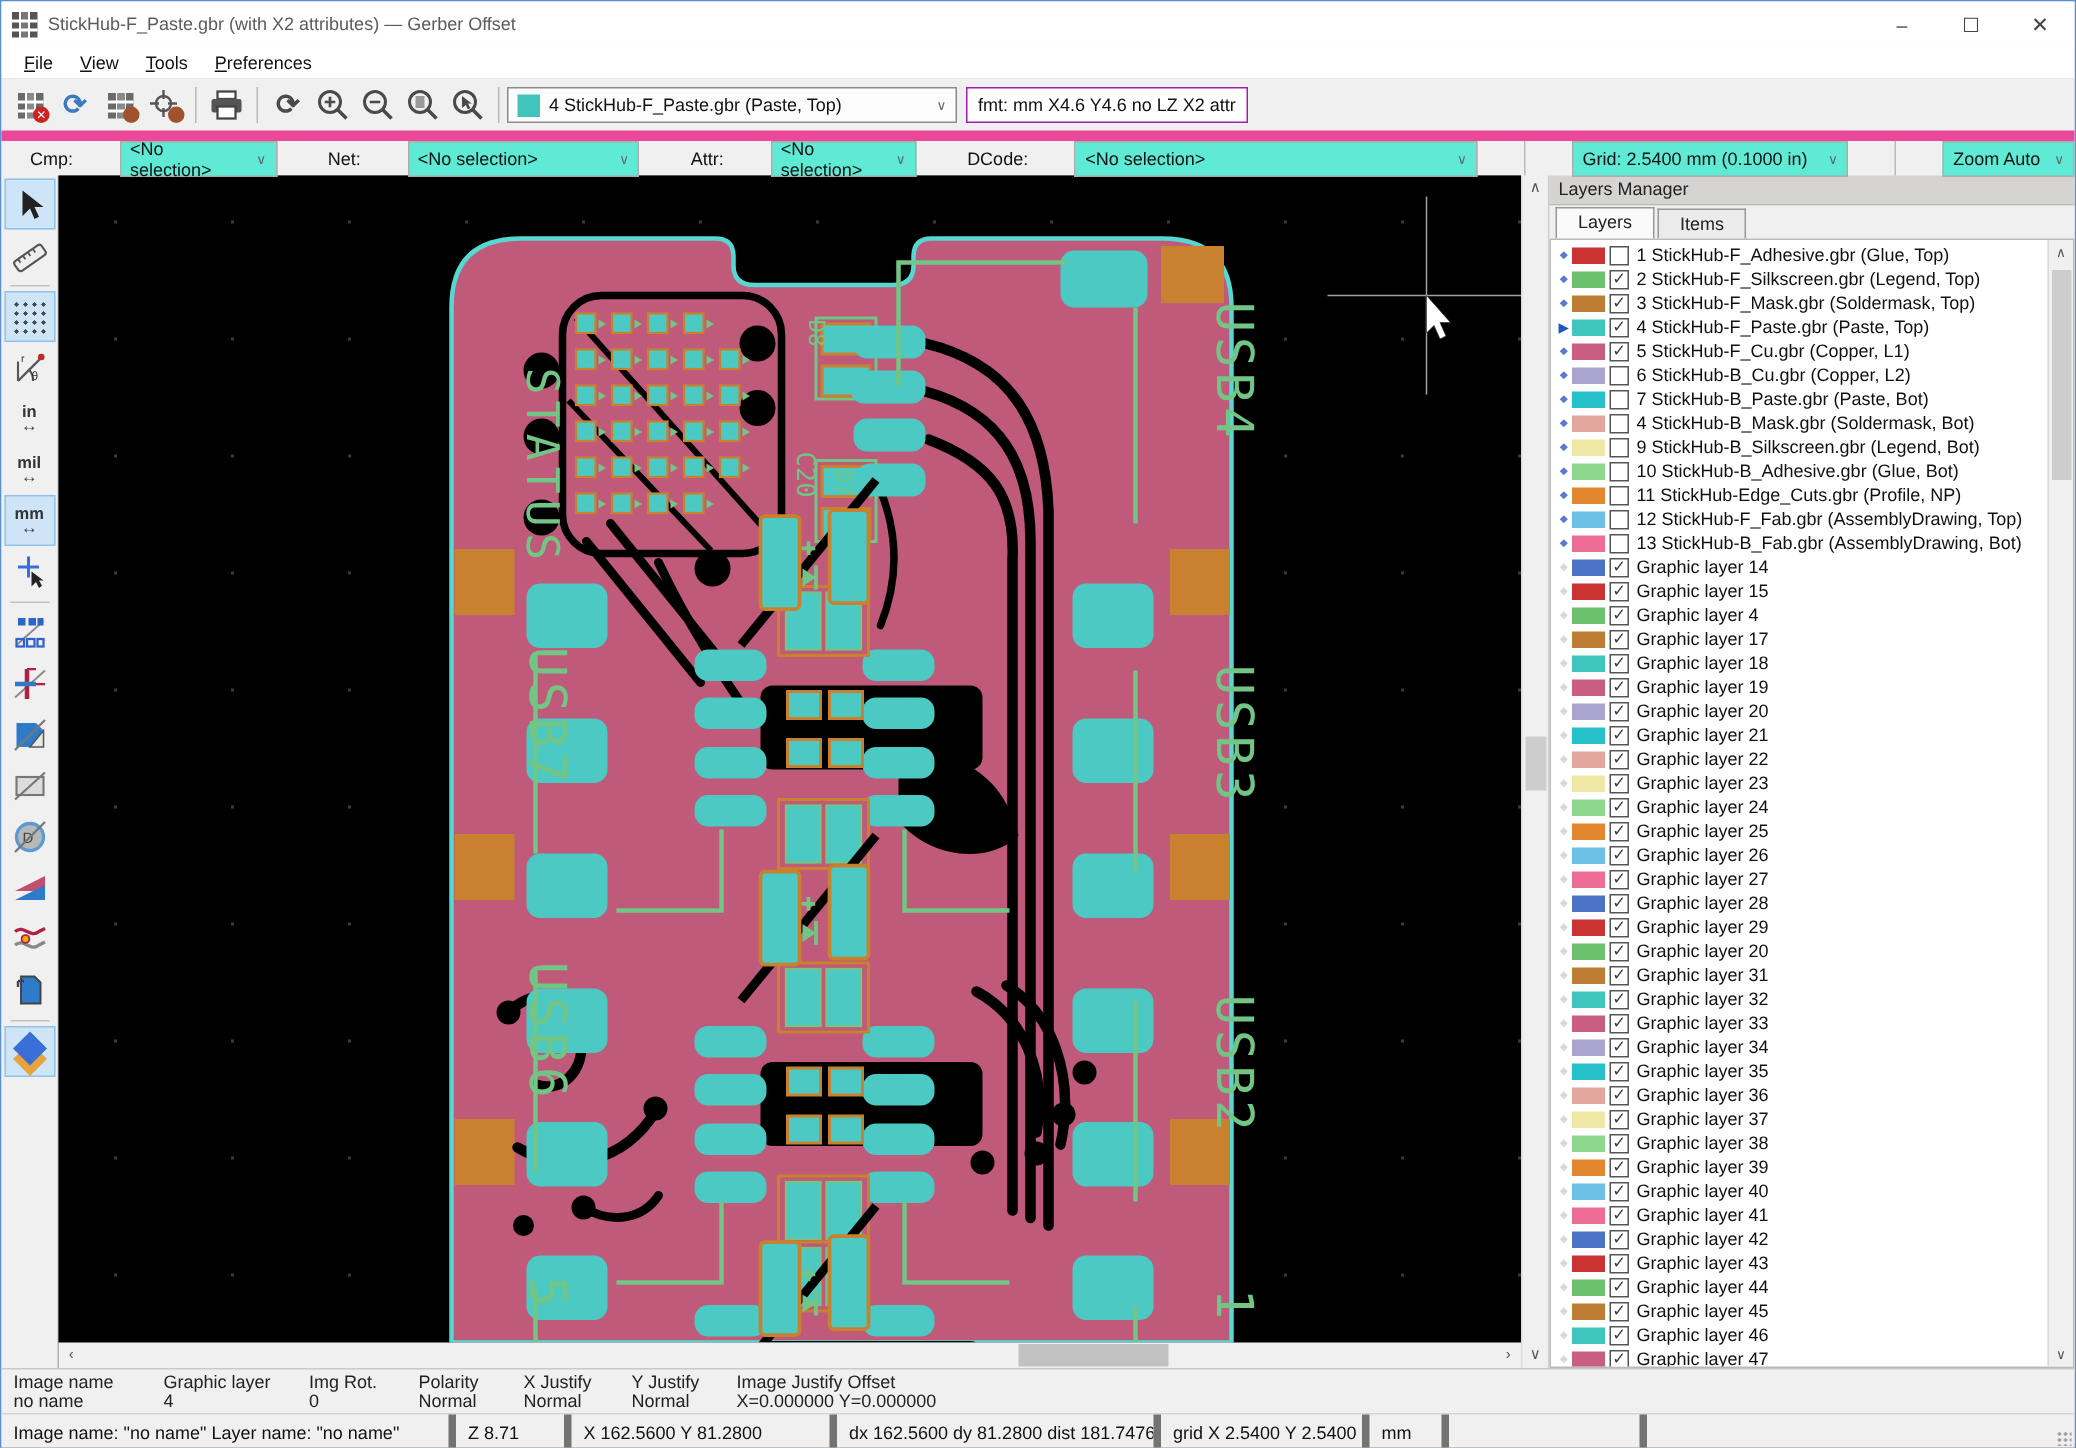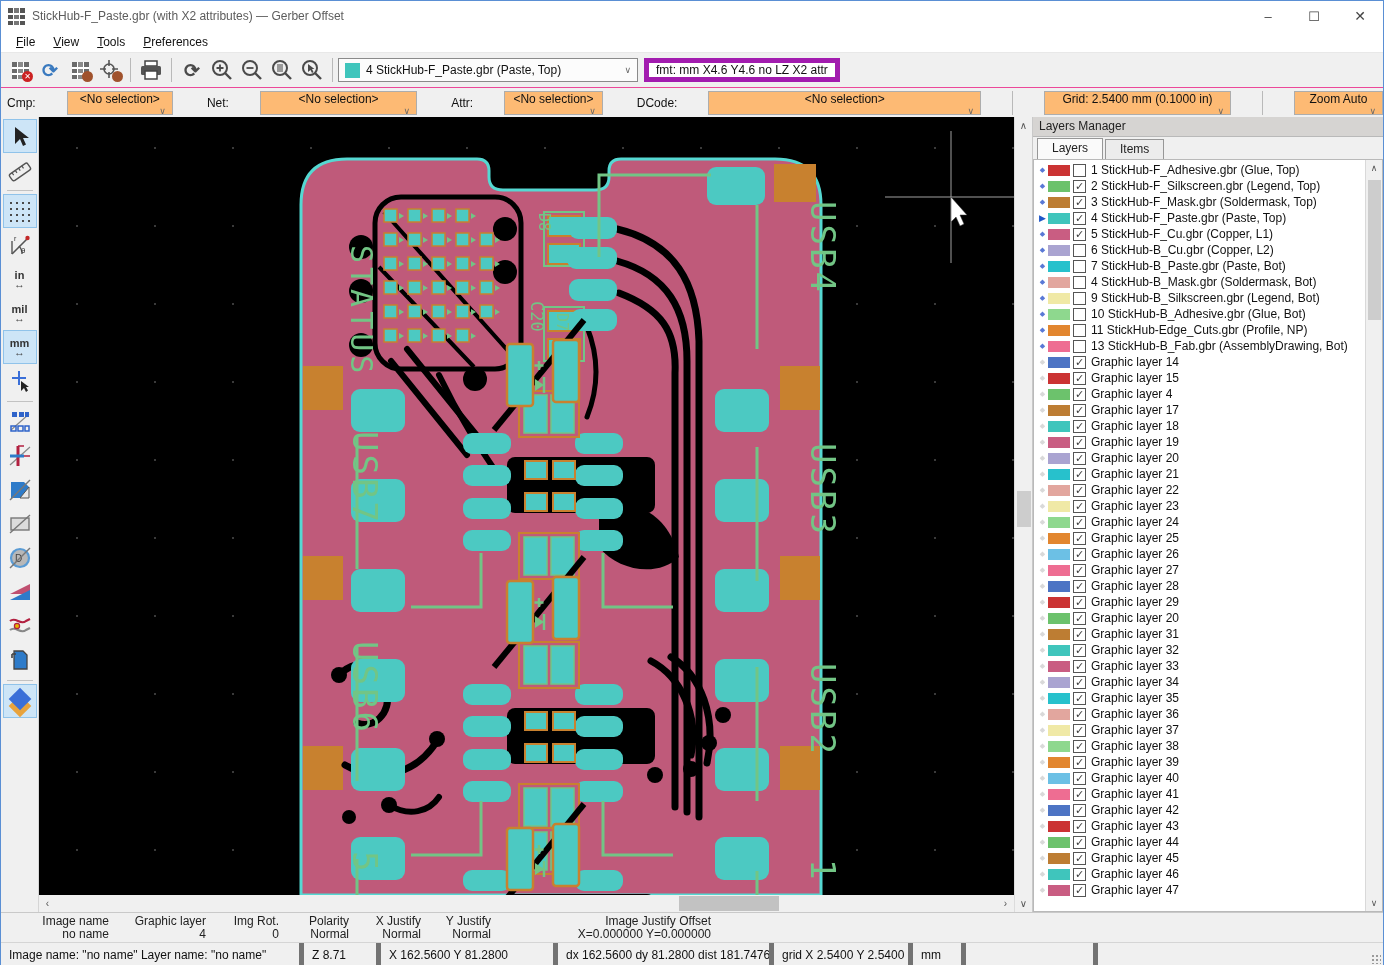--- a/index.html
+++ b/index.html
@@ -18,36 +18,36 @@
   .win-btn { width:46px; height:30px; display:flex; align-items:center; justify-content:center; color:#444; font-size:13px; }
   .win-btn.close { font-size:14px; }
 
   
   .menubar { height:22px; background:#fff; display:flex; align-items:center; padding-left:6px; flex:none; border-bottom:1px solid #e8e8e8; }
   .menu-item { padding:2px 9px; display:inline-block; }
   .menu-item::first-letter { text-decoration:underline; }
 
   
   .toolbar1 { height:34px; background:#f0f0f0; display:flex; align-items:center; padding-left:4px; flex:none; }
-  .toolbar2 { height:30px; background:#f0f0f0; display:flex; align-items:center; padding-left:6px; flex:none; border-top:1px solid #ec4899;gap:26px; }
+  .toolbar2 { height:30px; background:#f0f0f0; display:flex; align-items:center; padding-left:19px; flex:none; border-top:7px solid #ec4899;gap:26px; }
   .tbtn { width:30px; height:28px; display:flex; align-items:center; justify-content:center; position:relative; flex:none; }
   .tsep { width:1px; height:24px; background:#b9b9b9; margin:0 5px; flex:none; }
   .badge { position:absolute; right:2px; bottom:2px; width:11px; height:11px; border-radius:50%; font-size:8px; line-height:11px; text-align:center; color:#fff; }
   .badge.red { background:#cc2222; }
   .badge.brown { background:#a0522d; }
   .gridsheet { width:17px; height:17px; background:
       linear-gradient(90deg,#6a6a6a 0 5px,#fff 5px 6px,#8a8a8a 6px 11px,#fff 11px 12px,#6a6a6a 12px 17px); position:relative; }
   .gridsheet:after{content:"";position:absolute;left:0;top:5px;width:17px;height:2px;background:#fff;box-shadow:0 6px 0 #fff;}
   .reload-glyph { color:#3a7abf; font-size:19px; font-weight:bold; }
   .refresh-glyph { color:#4a4a4a; font-size:19px; font-weight:bold; }
   .combo { height:24px; background:#fcfcfc; border:1px solid #8a8a8a; display:flex; align-items:center; padding:0 6px; position:relative; }
   .combo .chev { margin-left:auto; color:#666; font-size:9px; padding-left:8px; }
-  .combo.flat { background:#fdba74; border:1px solid #adadad;flex-direction:column; }
+  .combo.flat { background:#5eead4; border:1px solid #adadad; }
   .swatch-sm { width:15px; height:15px; margin-right:6px; flex:none; }
-  .fmtbox { height:24px; background:#fff; border:5px solid #a21caf; display:flex; align-items:center; padding:0 7px; margin-left:6px; }
+  .fmtbox { height:24px; background:#fff; border:1px solid #a21caf; display:flex; align-items:center; padding:0 7px; margin-left:6px; }
   .lbl { margin:0 5px 0 8px; }
 
   
   .main { height:795px; display:flex; flex:none; }
   .left-toolbar { width:38px; background:#f0f0f0; border-right:1px solid #d5d5d5; display:flex; flex-direction:column; align-items:center; padding-top:2px; flex:none; }
   .ltbtn { width:34px; height:34px; display:flex; flex-direction:column; align-items:center; justify-content:center; border:1px solid transparent; flex:none; position:relative; }
   .ltbtn.active { background:#cde5f7; border:1px solid #90c3ea; }
   .ltsep { width:26px; height:1px; background:#c2c2c2; margin:3px 0; flex:none; }
   .unit-label { font-size:11px; font-weight:bold; color:#333; line-height:10px; }
   .unit-arrow { font-size:11px; color:#444; line-height:9px; }
@@ -79,21 +79,21 @@
   .lmark.current { color:#1e56c8; font-size:9px; }
   .lswatch { width:22px; height:11px; margin-right:3px; flex:none; }
   .lcheck { width:13px; height:13px; border:1px solid #555; background:#fff; margin-right:5px; font-size:11px; line-height:11px; text-align:center; color:#3c3c3c; flex:none; }
   .llabel { white-space:nowrap; }
   .lm-scroll { position:absolute; right:0; top:0; bottom:0; width:17px; background:#f0f0f0; border-left:1px solid #d9d9d9; display:flex; flex-direction:column; }
   .lm-scroll .arrow { height:16px; text-align:center; line-height:16px; color:#555; font-size:9px; flex:none; }
   .lm-thumb { width:13px; height:140px; background:#cdcdcd; margin:4px auto 0; }
 
   
   .info-panel { height:30px; background:#f0f0f0; border-top:1px solid #c9c9c9; display:flex; padding-left:8px; flex:none; }
-  .ifield { display:flex; flex-direction:column; justify-content:center; line-height:13px;align-items:flex-end; }
+  .ifield { display:flex; flex-direction:column; justify-content:center; line-height:13px; }
   .ifield .ilabel, .ifield .ivalue { color:#222; }
   .status-bar { height:24px; background:#f0f0f0; border-top:1px solid #d5d5d5; display:flex; align-items:stretch; flex:none; position:relative; }
   .scell { border-left:5px solid #737373; display:flex; align-items:center; padding:0 8px; white-space:nowrap; overflow:hidden; }
   .scell:first-child { border-left:none; }
   .grip { position:absolute; right:2px; bottom:2px; width:10px; height:10px;
       background:radial-gradient(#9a9a9a 1px, transparent 1.2px); background-size:4px 4px; }
 </style>
 </head>
 <body>
 
@@ -613,20 +613,26 @@
             <span class="llabel">10 StickHub-B_Adhesive.gbr (Glue, Bot)</span>
           </div>
           <div class="lrow">
             <span class="lmark named">◆</span>
             <span class="lswatch" style="background: rgb(226, 134, 47);"></span>
             <span class="lcheck"></span>
             <span class="llabel">11 StickHub-Edge_Cuts.gbr (Profile, NP)</span>
           </div>
           <div class="lrow">
             <span class="lmark named">◆</span>
+            <span class="lswatch" style="background: rgb(108, 192, 229);"></span>
+            <span class="lcheck"></span>
+            <span class="llabel">12 StickHub-F_Fab.gbr (AssemblyDrawing, Top)</span>
+          </div>
+          <div class="lrow">
+            <span class="lmark named">◆</span>
             <span class="lswatch" style="background: rgb(238, 109, 146);"></span>
             <span class="lcheck"></span>
             <span class="llabel">13 StickHub-B_Fab.gbr (AssemblyDrawing, Bot)</span>
           </div>
           <div class="lrow">
             <span class="lmark">◆</span>
             <span class="lswatch" style="background: rgb(77, 116, 196);"></span>
             <span class="lcheck">✓</span>
             <span class="llabel">Graphic layer 14</span>
           </div>

